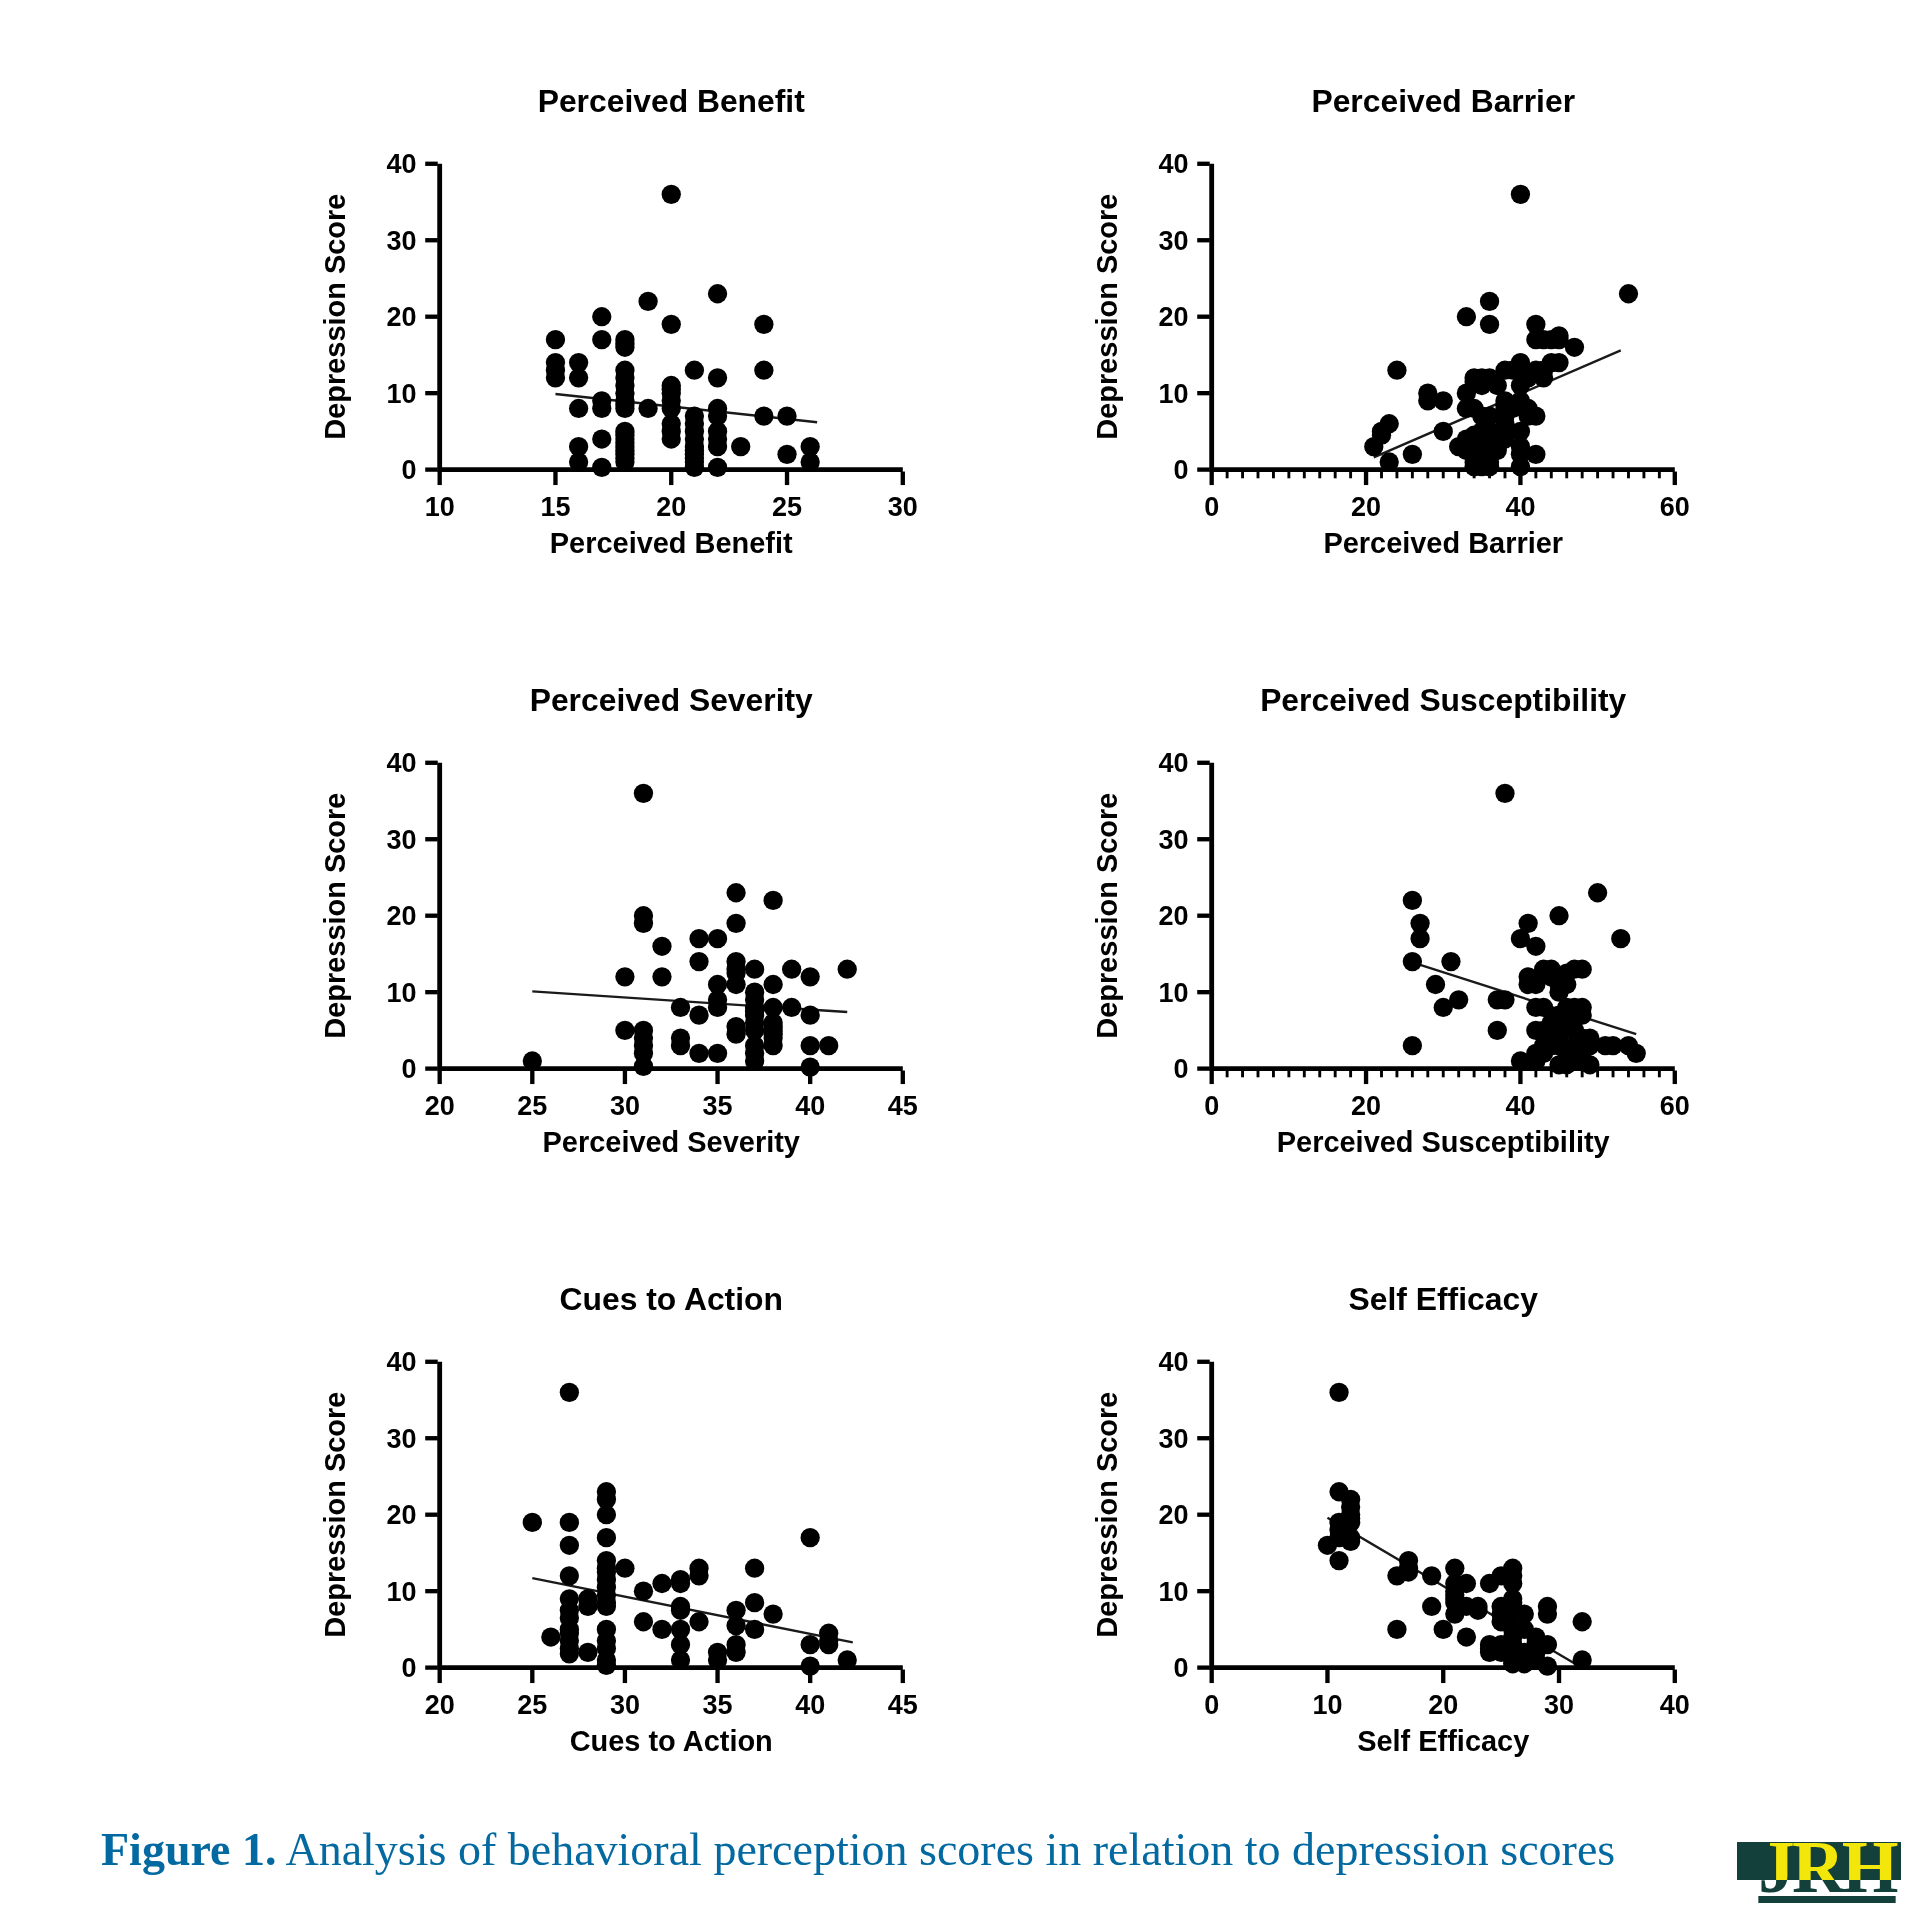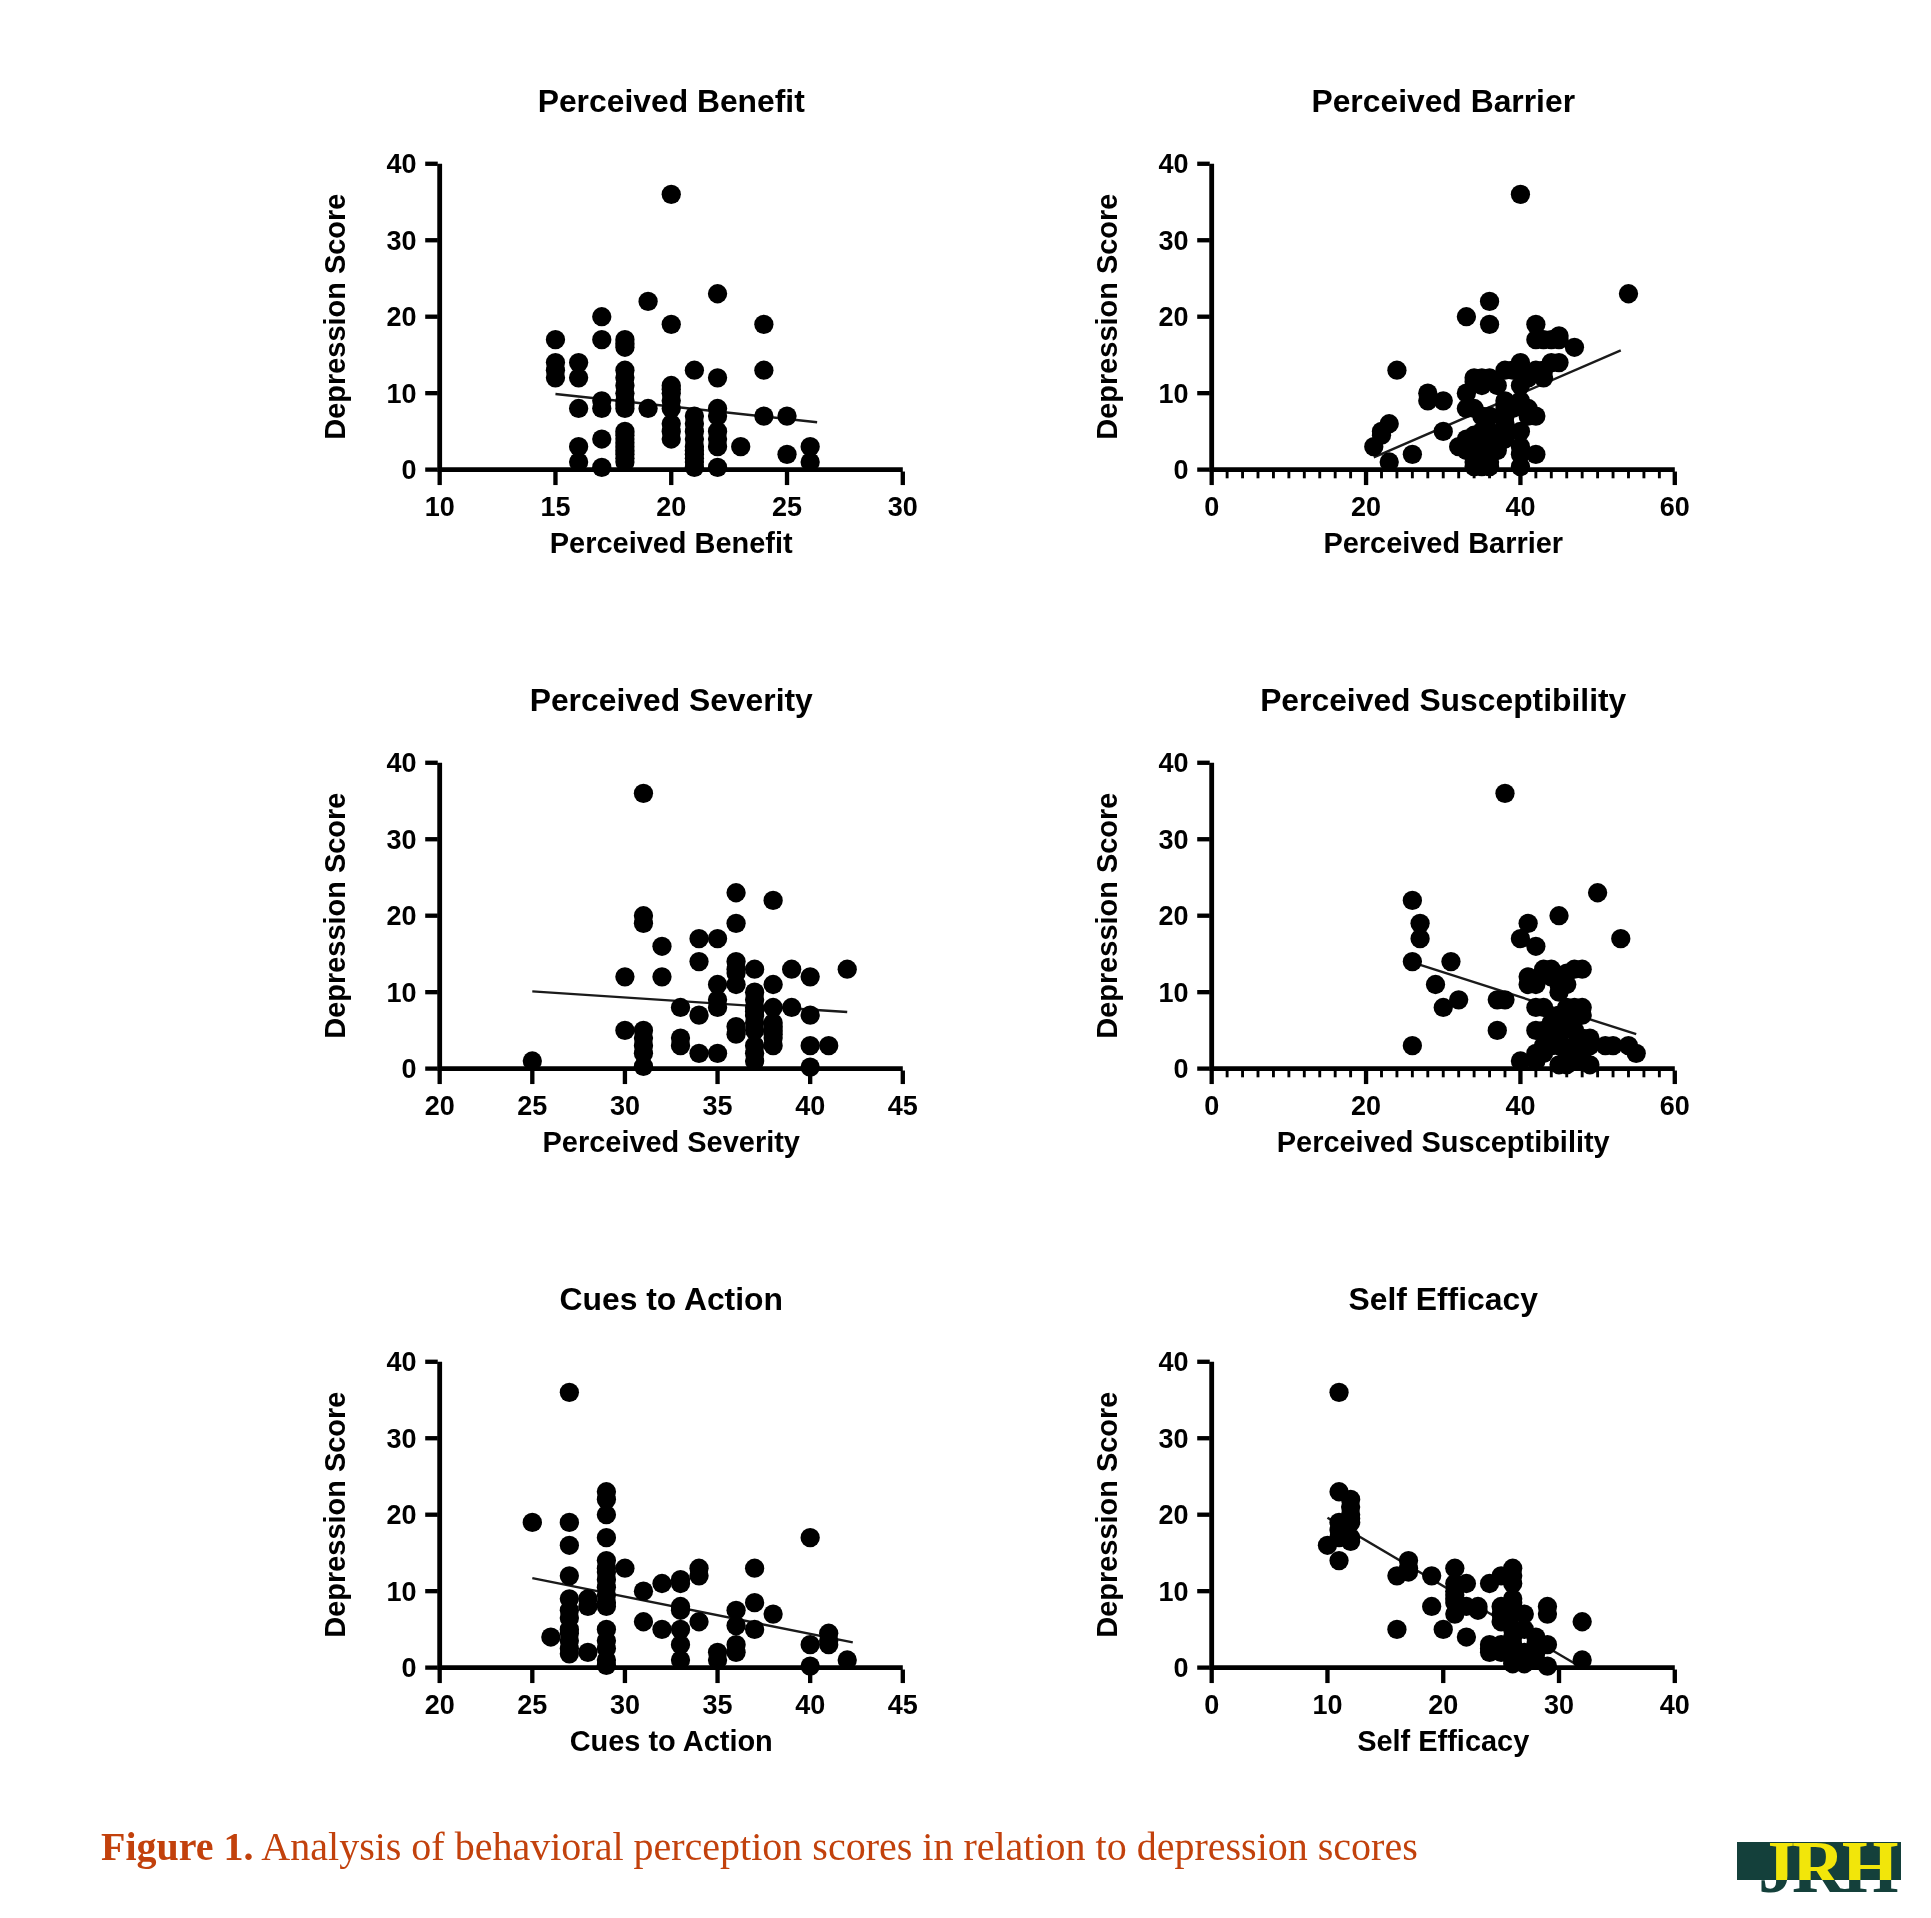--- a/index.html
+++ b/index.html
@@ -9,30 +9,30 @@
   }
   .chart-svg{position:absolute;width:676px;height:521px;}
   #chart-0{left:285px;top:48px;}
   #chart-1{left:1057px;top:48px;}
   #chart-2{left:285px;top:647px;}
   #chart-3{left:1057px;top:647px;}
   #chart-4{left:285px;top:1246px;}
   #chart-5{left:1057px;top:1246px;}
   .caption{
     position:absolute;left:101px;top:1823px;
-    font-family:"Liberation Serif",serif;font-size:40px;color:#c2410c;
+    font-family:"Liberation Serif",serif;font-size:46px;color:#0369a1;
     white-space:nowrap;
   }
   .cap-bold{font-weight:bold;}
   .logo{position:absolute;left:1737px;top:1831px;width:164px;height:87px;}
   .logo-text{
     position:absolute;left:0;top:0;width:180px;
     font-family:"Liberation Serif",serif;font-weight:700;
     font-size:73px;line-height:73px;letter-spacing:-2.9px;
-    text-align:center;white-space:nowrap;
+    text-align:center;white-space:nowrap;text-decoration:underline;
   }
   .logo-base{color:#14403b;}
   .logo-band{
     position:absolute;left:0;top:10.6px;width:164px;height:38px;
     background:#14403b;overflow:hidden;
   }
   .logo-band .logo-text{top:-10.6px;color:#f2e60a;}
 </style>
 </head>
 <body>

